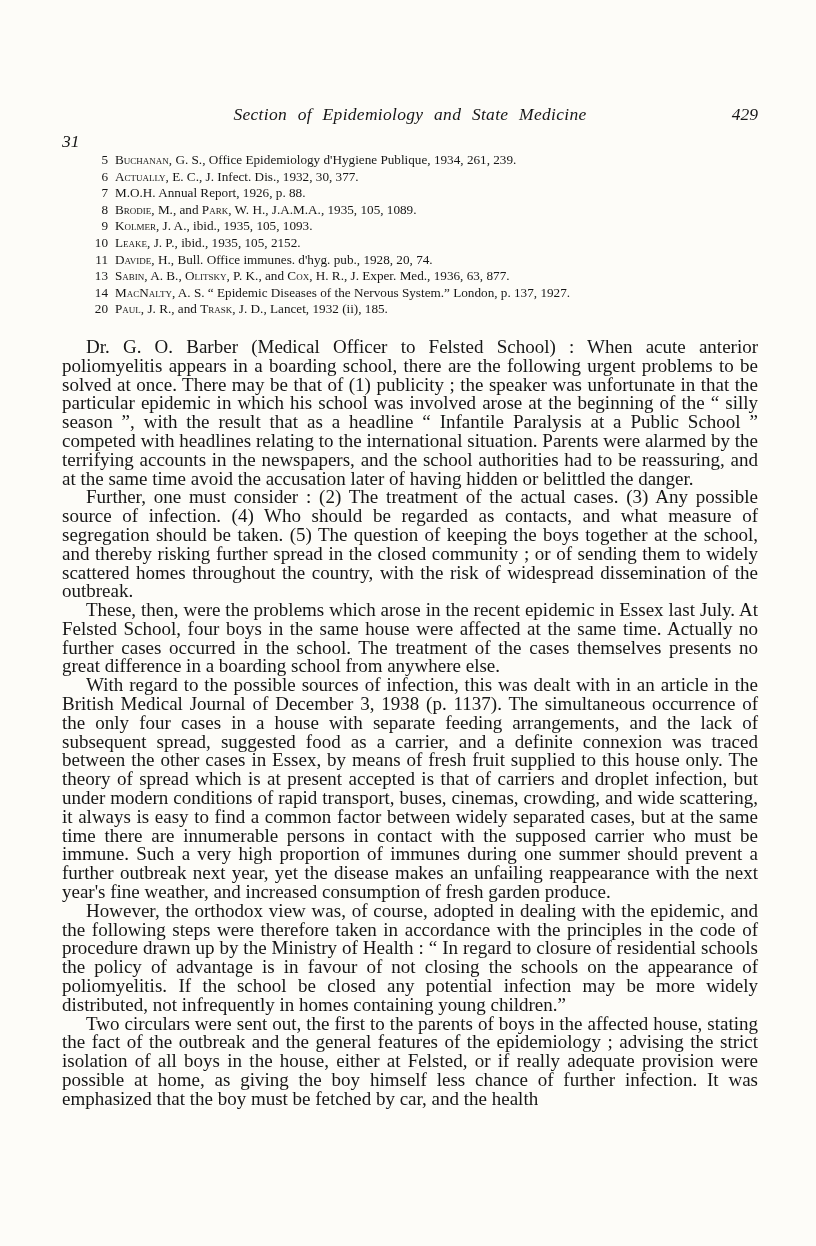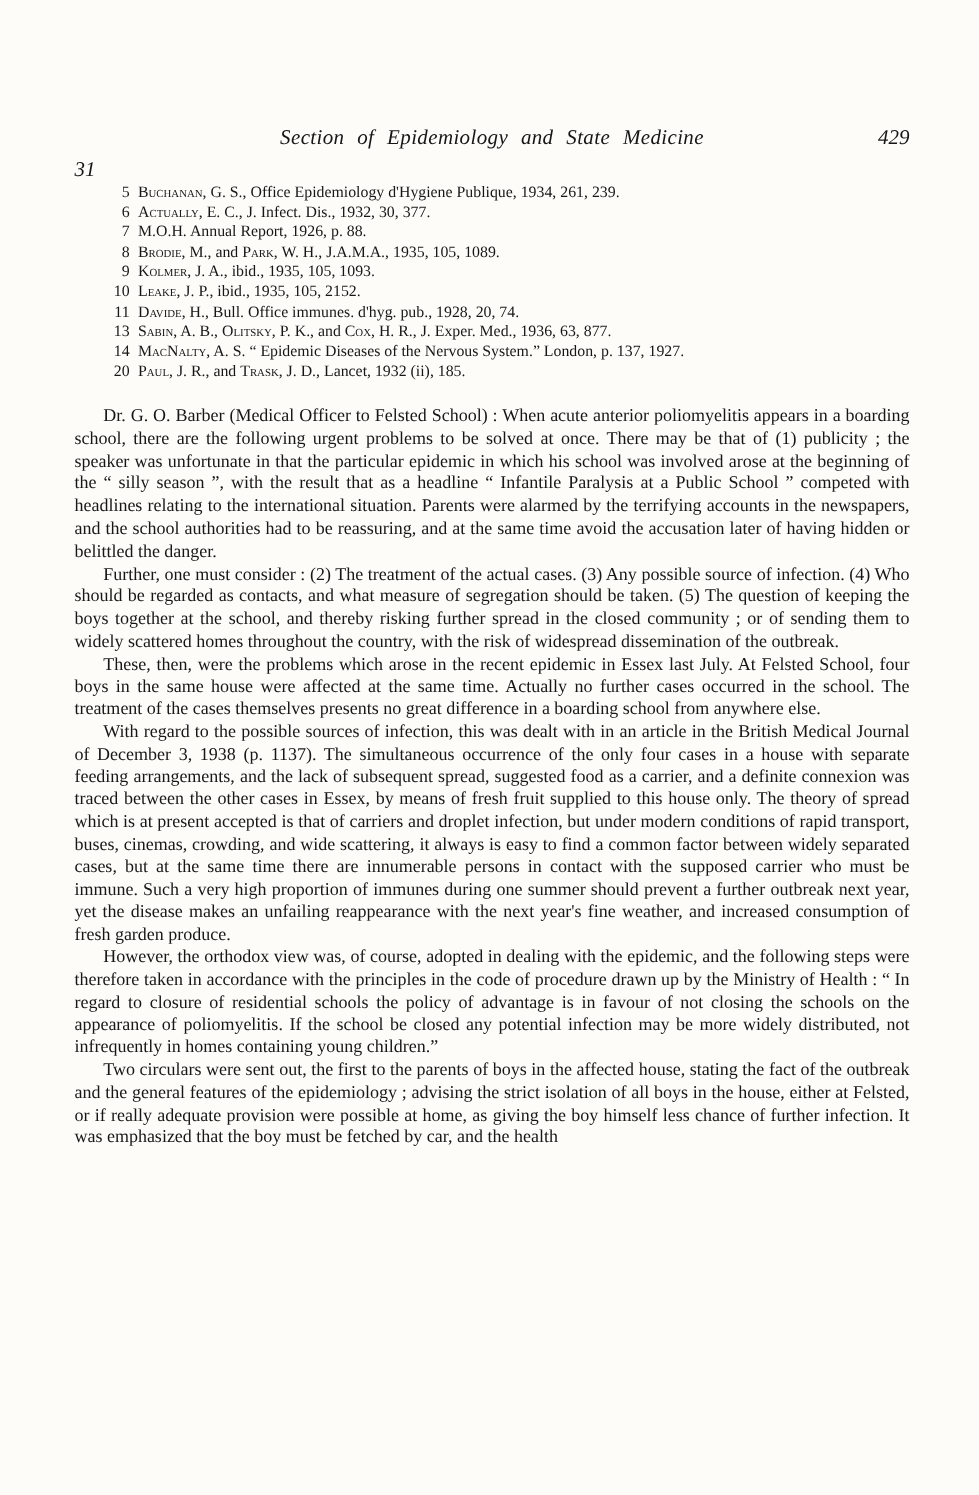--- a/index.html
+++ b/index.html
@@ -36,21 +36,21 @@
   .references {
     margin: 0 0 20px 30px;
     font-size: 13.2px;
     line-height: 16.6px;
   }
   .ref { display: flex; }
   .ref-num { flex: 0 0 auto; width: 16px; text-align: right; }
   .ref-text { padding-left: 7px; white-space: nowrap; }
 
   .body-text {
-    font-size: 15px;
+    font-size: 19px;
     line-height: 18.8px;
     text-align: justify;
   }
   .para { text-indent: 24px; }
 
   .sc { font-variant: small-caps; }
 </style>
 </head>
 <body>
 

